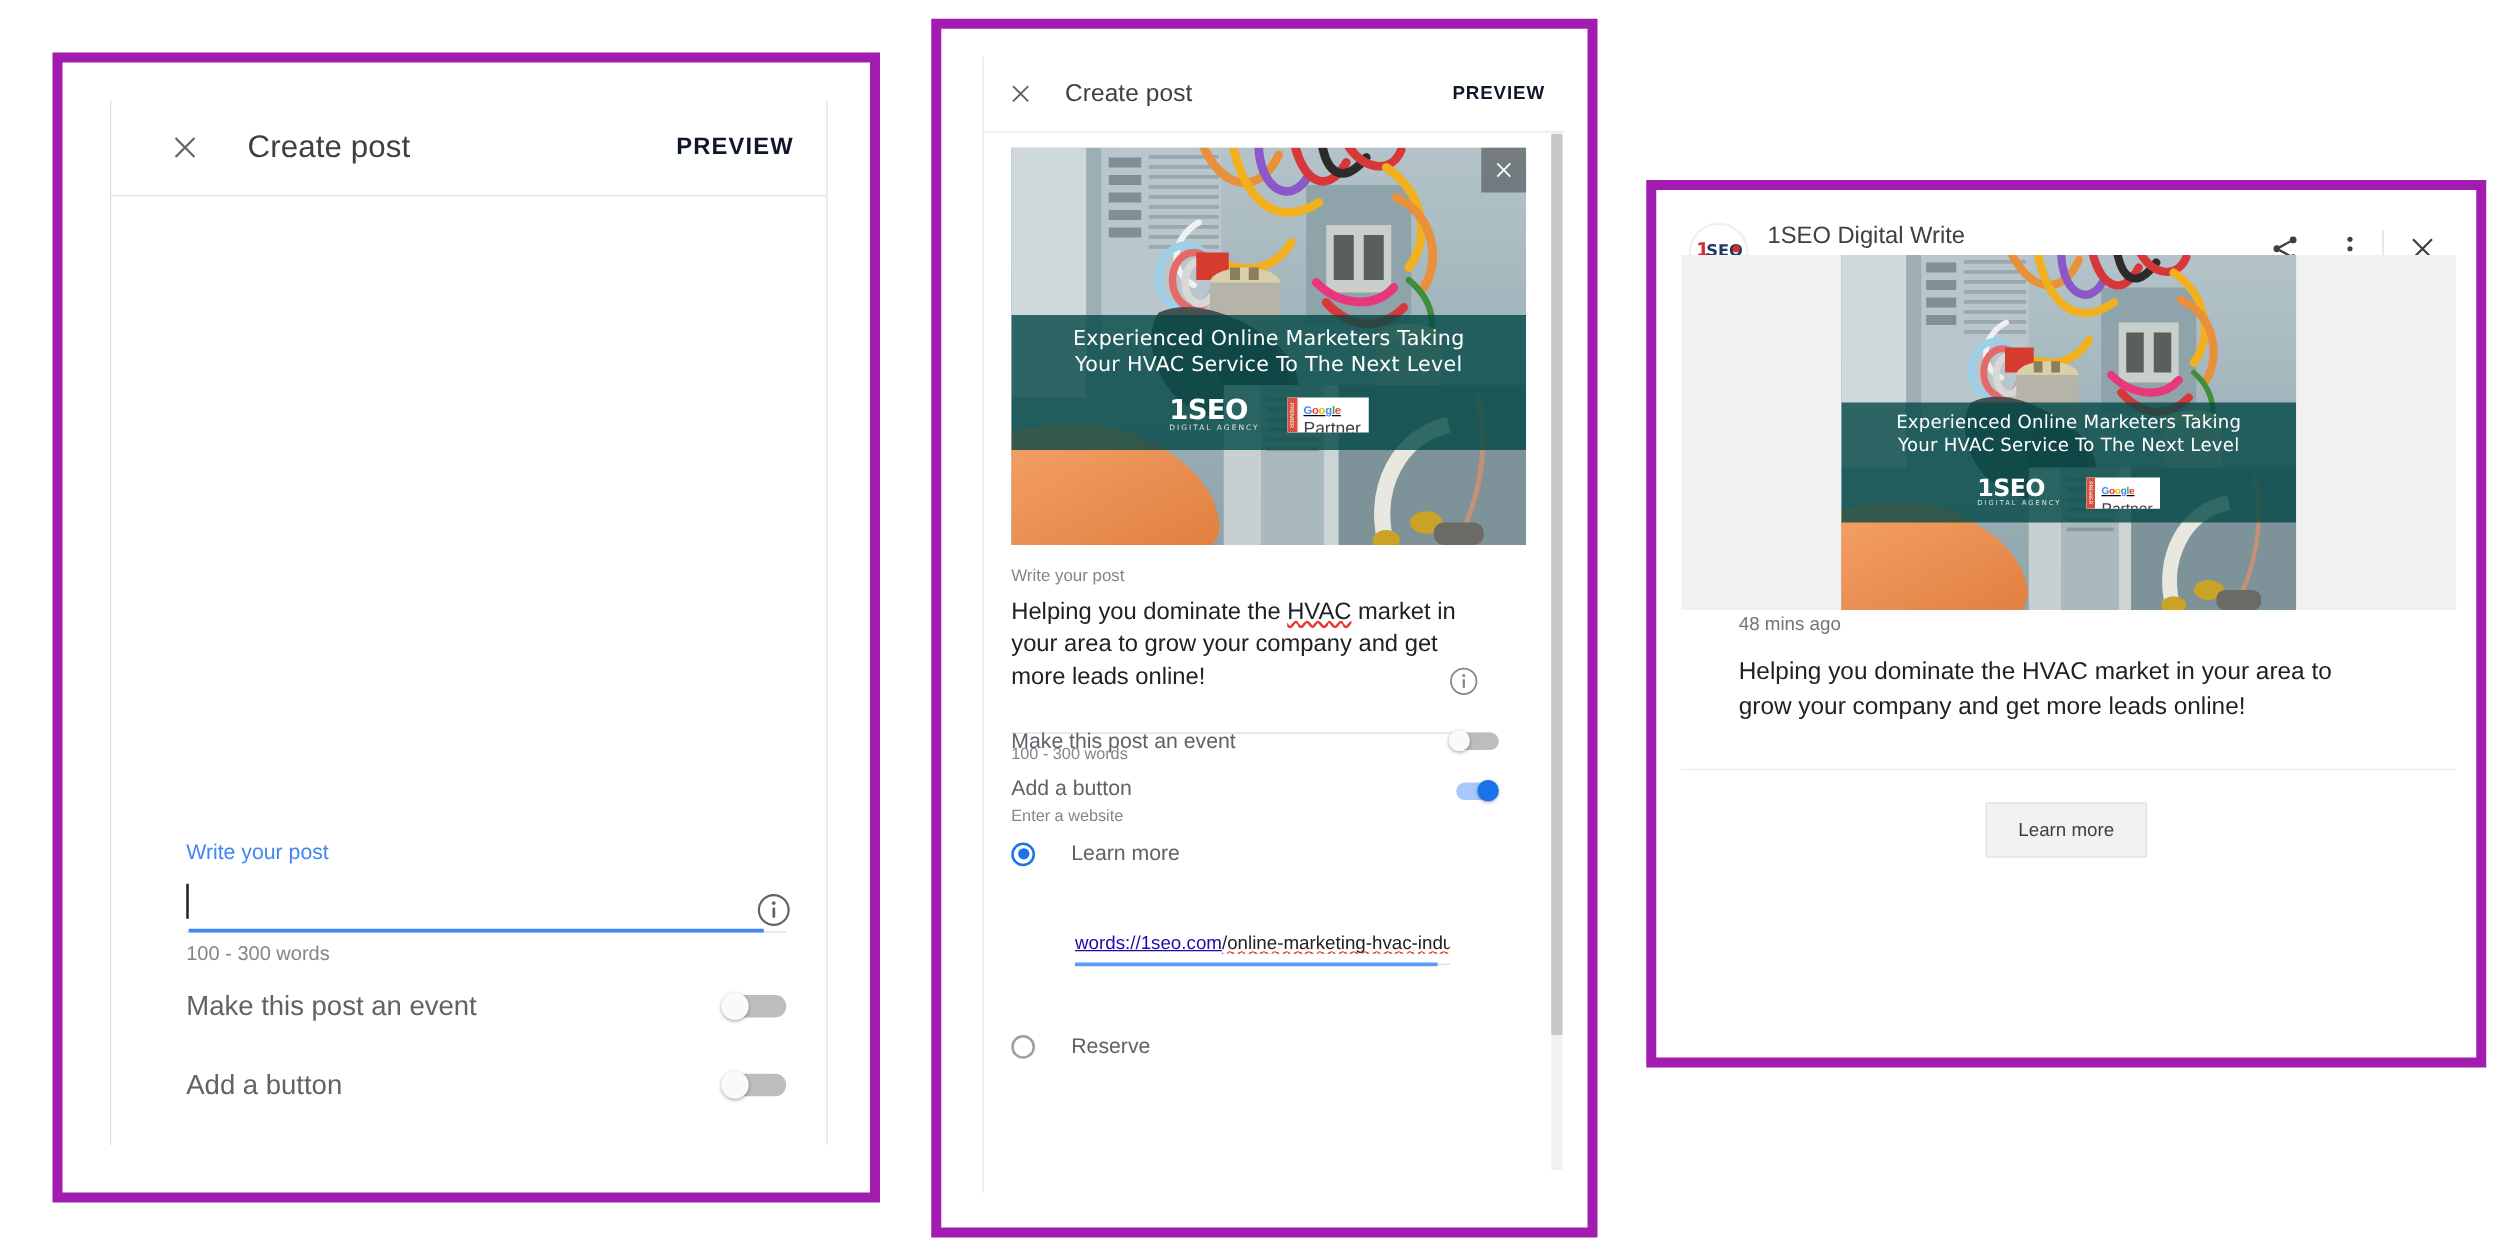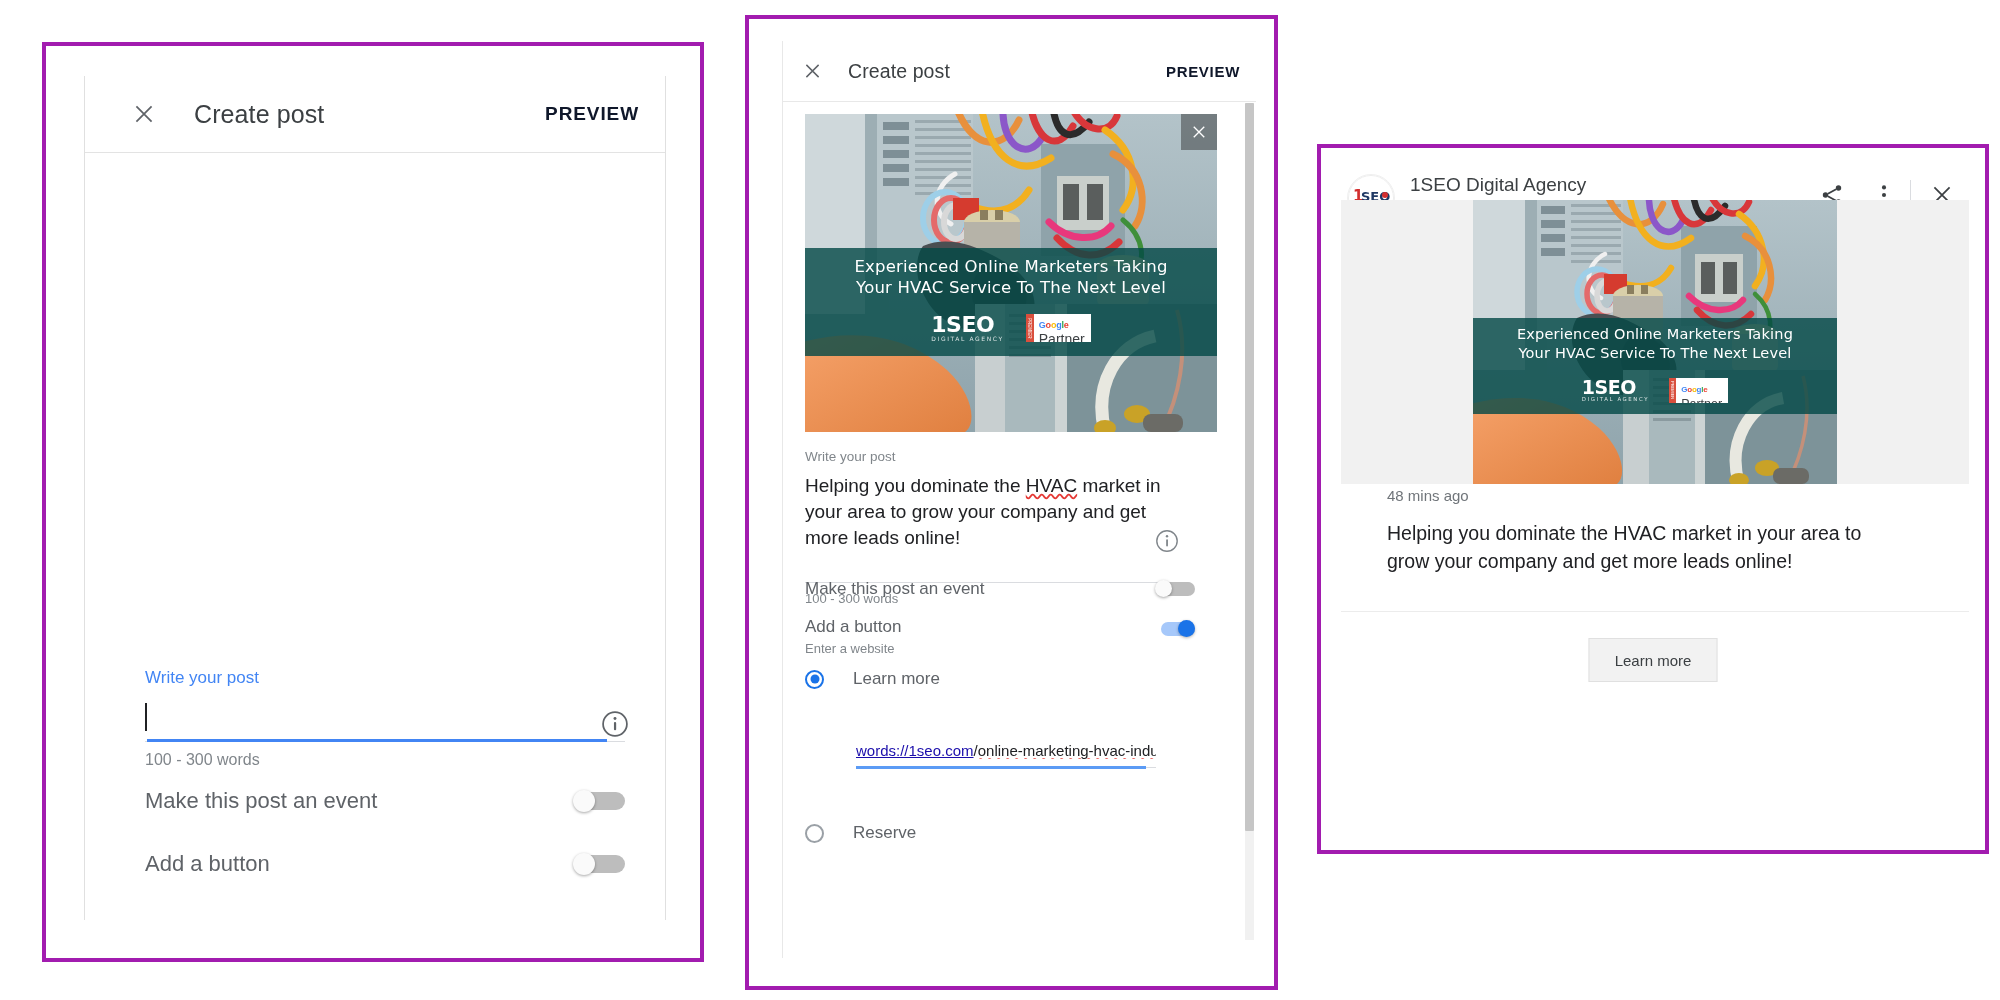--- a/index.html
+++ b/index.html
@@ -1,21 +1,21 @@
 <!DOCTYPE html>
 <html><head>
 <meta charset="utf-8">
 <style>
   html,body{margin:0;padding:0;background:#ffffff;}
   body{width:2000px;height:1000px;position:relative;overflow:hidden;
        font-family:"Liberation Sans","DejaVu Sans",sans-serif;
        -webkit-font-smoothing:antialiased;}
 
   
-  .frame{position:absolute;background:#ffffff;border:4px solid #a21caf;box-sizing:border-box;}
+  .frame{position:absolute;background:#ffffff;border:8px solid #a21caf;box-sizing:border-box;}
 
   
   #panel1{left:42px;top:42px;width:662px;height:920px;}
   #p1-inner{position:absolute;left:38px;top:30px;right:34px;bottom:38px;
             border-left:1px solid #e0e0e0;border-right:1px solid #e0e0e0;box-sizing:border-box;}
   #p1-header{position:relative;height:76px;border-bottom:1px solid #e3e3e3;}
   .hdr-close{position:absolute;left:46px;top:50%;transform:translateY(-50%);
              width:26px;height:26px;cursor:pointer;}
   .hdr-close svg{display:block;width:26px;height:26px;}
   .hdr-title{position:absolute;left:109px;top:50%;transform:translateY(-50%);
@@ -129,21 +129,21 @@
   .band{position:absolute;left:0;right:0;background:rgba(2,72,70,.80);}
   .band-title{position:absolute;left:0;right:0;text-align:center;color:#ffffff;
               font-family:"DejaVu Sans",sans-serif;line-height:1.23;letter-spacing:.2px;}
   .logos{position:absolute;left:0;right:0;display:flex;align-items:center;justify-content:center;}
   .seo-logo{color:#ffffff;font-weight:700;letter-spacing:-.5px;line-height:1;position:relative;
             font-family:"DejaVu Sans",sans-serif;}
   .seo-sub{font-weight:400;letter-spacing:1.6px;opacity:.82;display:block;}
   .gp{background:#ffffff;display:flex;align-items:stretch;overflow:hidden;}
   .gp-bar{background:#d94f3d;color:#fff;writing-mode:vertical-rl;text-align:center;
           display:flex;align-items:center;justify-content:center;}
-  .gp-in{padding:1px 6px 2px 5px;line-height:1;}
+  .gp-in{padding:1px 6px 2px 5px;line-height:1;text-decoration:underline;}
   .gp-g{letter-spacing:-.2px;}
   .gp-g b{font-weight:600;}
   .gp-p{color:#3c4043;font-weight:400;}
   .spell{text-decoration:underline;text-decoration-color:#e53935;
          text-decoration-style:wavy;text-decoration-skip-ink:none;}
 </style>
 </head>
 <body>
 
 <div class="frame" id="panel1">
@@ -409,21 +409,21 @@
         <circle cx="37" cy="20" r="3" fill="#d32f2f"></circle>
         <text x="6" y="33" font-family="DejaVu Sans, sans-serif" font-size="3.4" fill="#8a8a8a" letter-spacing="0.5">DIGITAL AGENCY</text>
       </svg>
       <span style="position:absolute;left:25px;top:26px;width:22px;height:22px">
         <svg viewBox="0 0 24 24" width="22" height="22">
           <path d="M12 1.6 L21 5 v7 c0 5.2 -3.8 9.2 -9 10.4 C6.8 21.2 3 17.2 3 12 V5 Z" fill="#1a73e8"></path>
           <path d="M7.4 12.2 l3.1 3.1 l6.2 -6.2" fill="none" stroke="#ffffff" stroke-width="2.4" stroke-linecap="round" stroke-linejoin="round"></path>
         </svg>
       </span>
     </span>
-    <span class="p3-name">1SEO Digital Agency</span>
+    <span class="p3-name">1SEO Digital Write</span>
     <span class="p3-sub">on Google</span>
 
     <span class="p3-ico" id="p3-share">
       <svg viewBox="0 0 24 24" width="26" height="26">
         <circle cx="18" cy="5.5" r="2.5" fill="#3c4043"></circle>
         <circle cx="6" cy="12" r="2.5" fill="#3c4043"></circle>
         <circle cx="18" cy="18.5" r="2.5" fill="#3c4043"></circle>
         <path d="M8.2 10.8 L15.8 6.7 M8.2 13.2 L15.8 17.3" stroke="#3c4043" stroke-width="1.7" fill="none"></path>
       </svg>
     </span>

